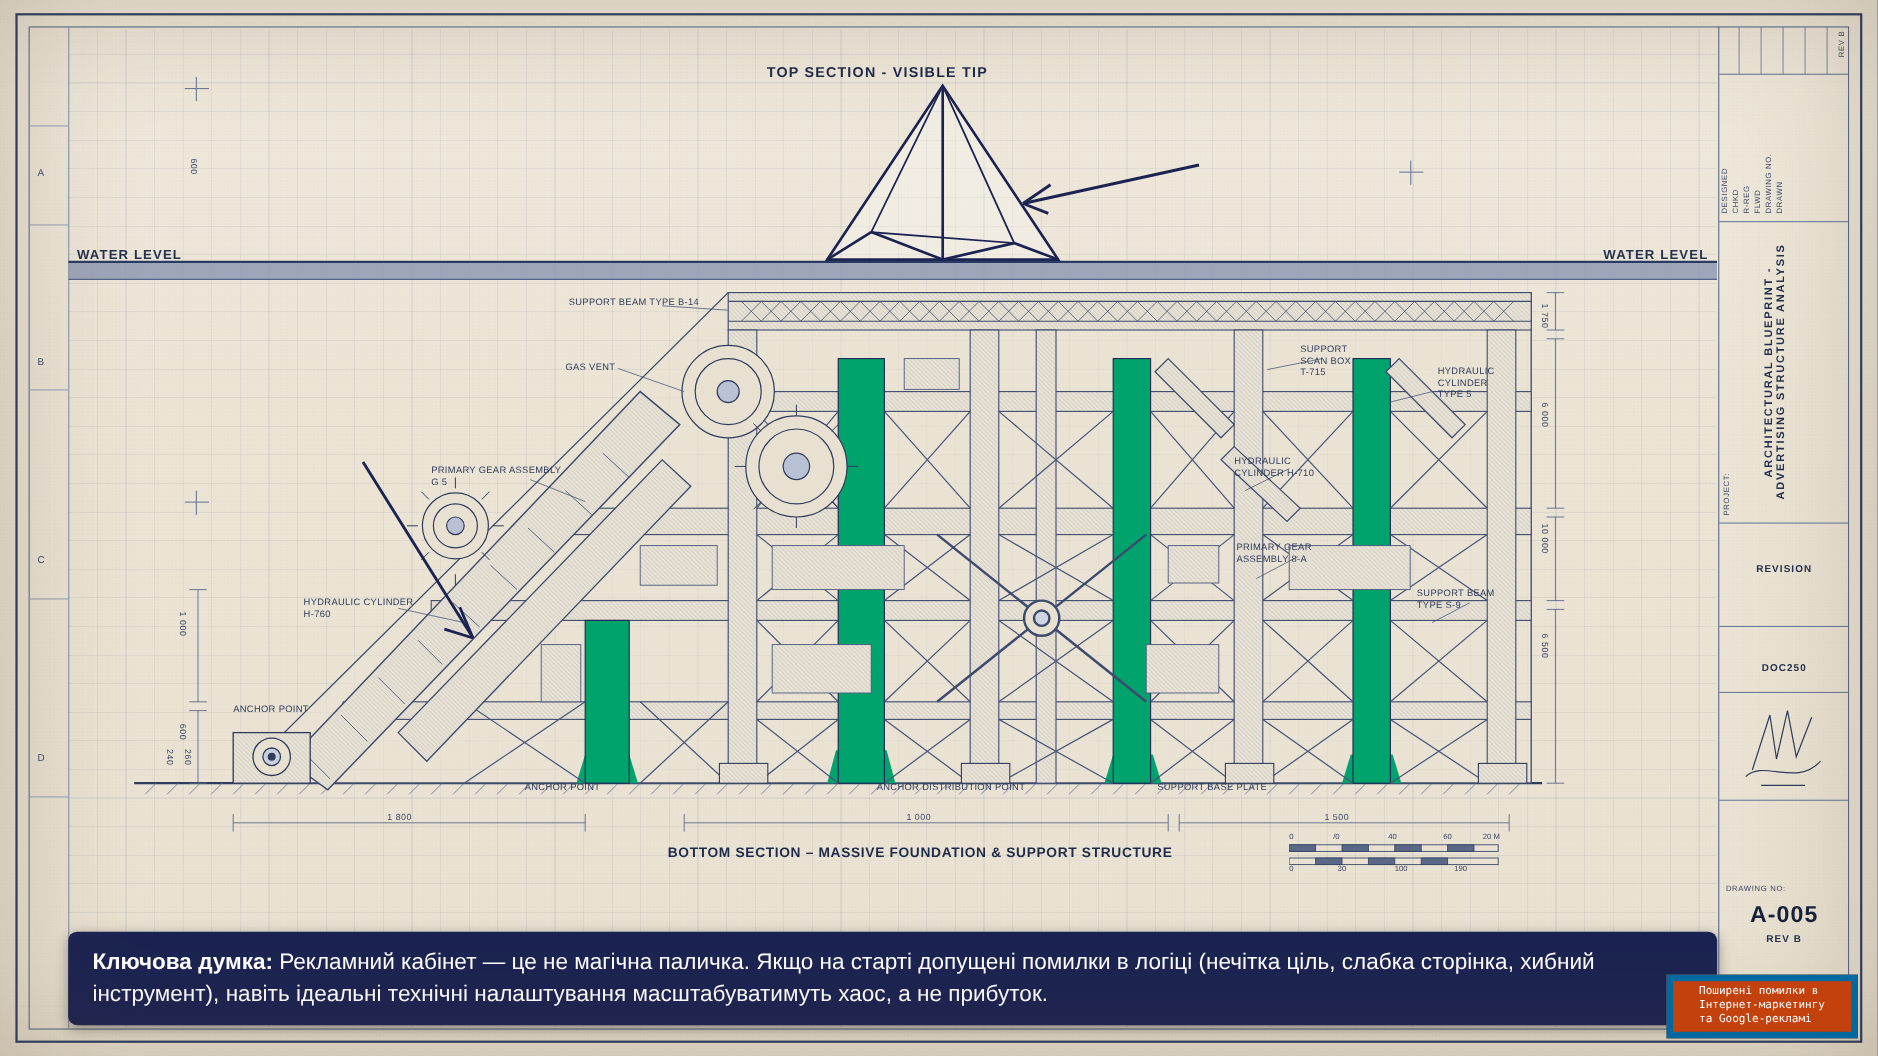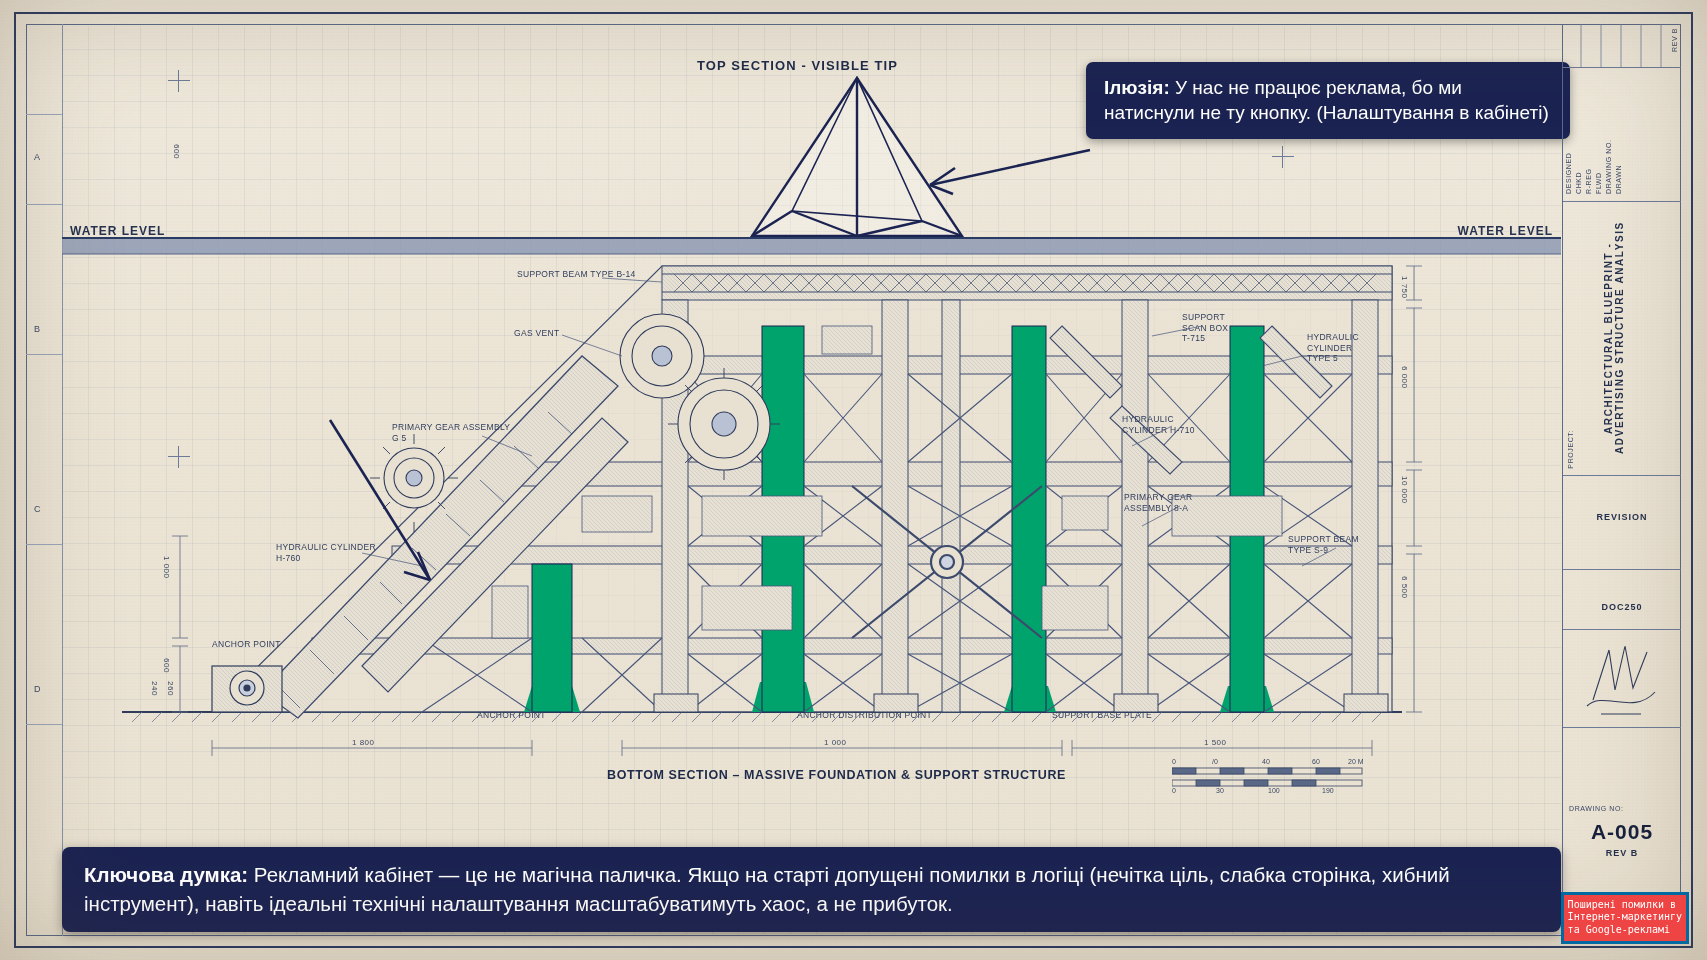--- a/index.html
+++ b/index.html
@@ -58,23 +58,23 @@
   .tb-small{font-size:7px;color:#3a4766;letter-spacing:.6px;}
   .tb-mid{font-size:9px;color:#24304e;letter-spacing:1px;font-weight:bold;text-align:center;}
   .tb-big{font-size:21px;color:#16203c;font-weight:bold;text-align:center;letter-spacing:1px;}
 
   
   .dnote{position:absolute;font-size:8.5px;color:#2f3c5c;letter-spacing:.3px;line-height:1.25;}
   .dim{position:absolute;font-size:8px;color:#3a4766;letter-spacing:.5px;}
   .bottom-caption{position:absolute;font-size:12.5px;letter-spacing:.6px;color:#1d2a4a;font-weight:bold;}
 
   
-  .wm{position:absolute;right:18px;bottom:16px;background:#ef4444;color:#ffffff;
-    font-family:"DejaVu Sans Mono",monospace;font-size:10px;line-height:1.28;padding:4px 4px;
-    border:3px solid #0369a1;}
+  .wm{position:absolute;right:18px;bottom:16px;background:#c2410c;color:#ffffff;
+    font-family:"DejaVu Sans Mono",monospace;font-size:10px;line-height:1.28;padding:4px 24px;
+    border:6px solid #0369a1;}
 
   .scalebar{position:absolute;font-size:7px;color:#3a4766;}
 </style>
 </head>
 <body>
 
 <div id="stage">
   <div class="sheet">
     <div class="paper-grain"></div>
   </div>
@@ -477,23 +477,20 @@
     </div>
   </div>
 
   <svg width="1707" height="960" style="position:absolute;left:0;top:0;pointer-events:none">
     <path d="M1090 150 L930 185" stroke="#1b2352" stroke-width="2.6" fill="none"></path>
     <path d="M930 185 L955 168 M930 185 L953 194" stroke="#1b2352" stroke-width="2.6" fill="none"></path>
     <path d="M330 420 L430 580" stroke="#1b2352" stroke-width="2.6" fill="none"></path>
     <path d="M430 580 L418 552 M430 580 L404 572" stroke="#1b2352" stroke-width="2.6" fill="none"></path>
   </svg>
 
-  <div class="callout" style="left:1086px;top:62px;width:448px;">
-    <b>Ілюзія:</b><span> У нас не працює реклама, бо ми натиснули не ту кнопку. (Налаштування в кабінеті)</span>
-  </div>
 
 
   <div class="key-bar">
     <b>Ключова думка:</b><span> Рекламний кабінет — це не магічна паличка. Якщо на старті допущені помилки в логіці (нечітка ціль, слабка сторінка, хибний інструмент), навіть ідеальні технічні налаштування масштабуватимуть хаос, а не прибуток.</span>
   </div>
 
   <div class="title-block">
 
     <div class="tb-cell" style="top:0;height:44px;">
       <svg width="118" height="44" style="display:block">

